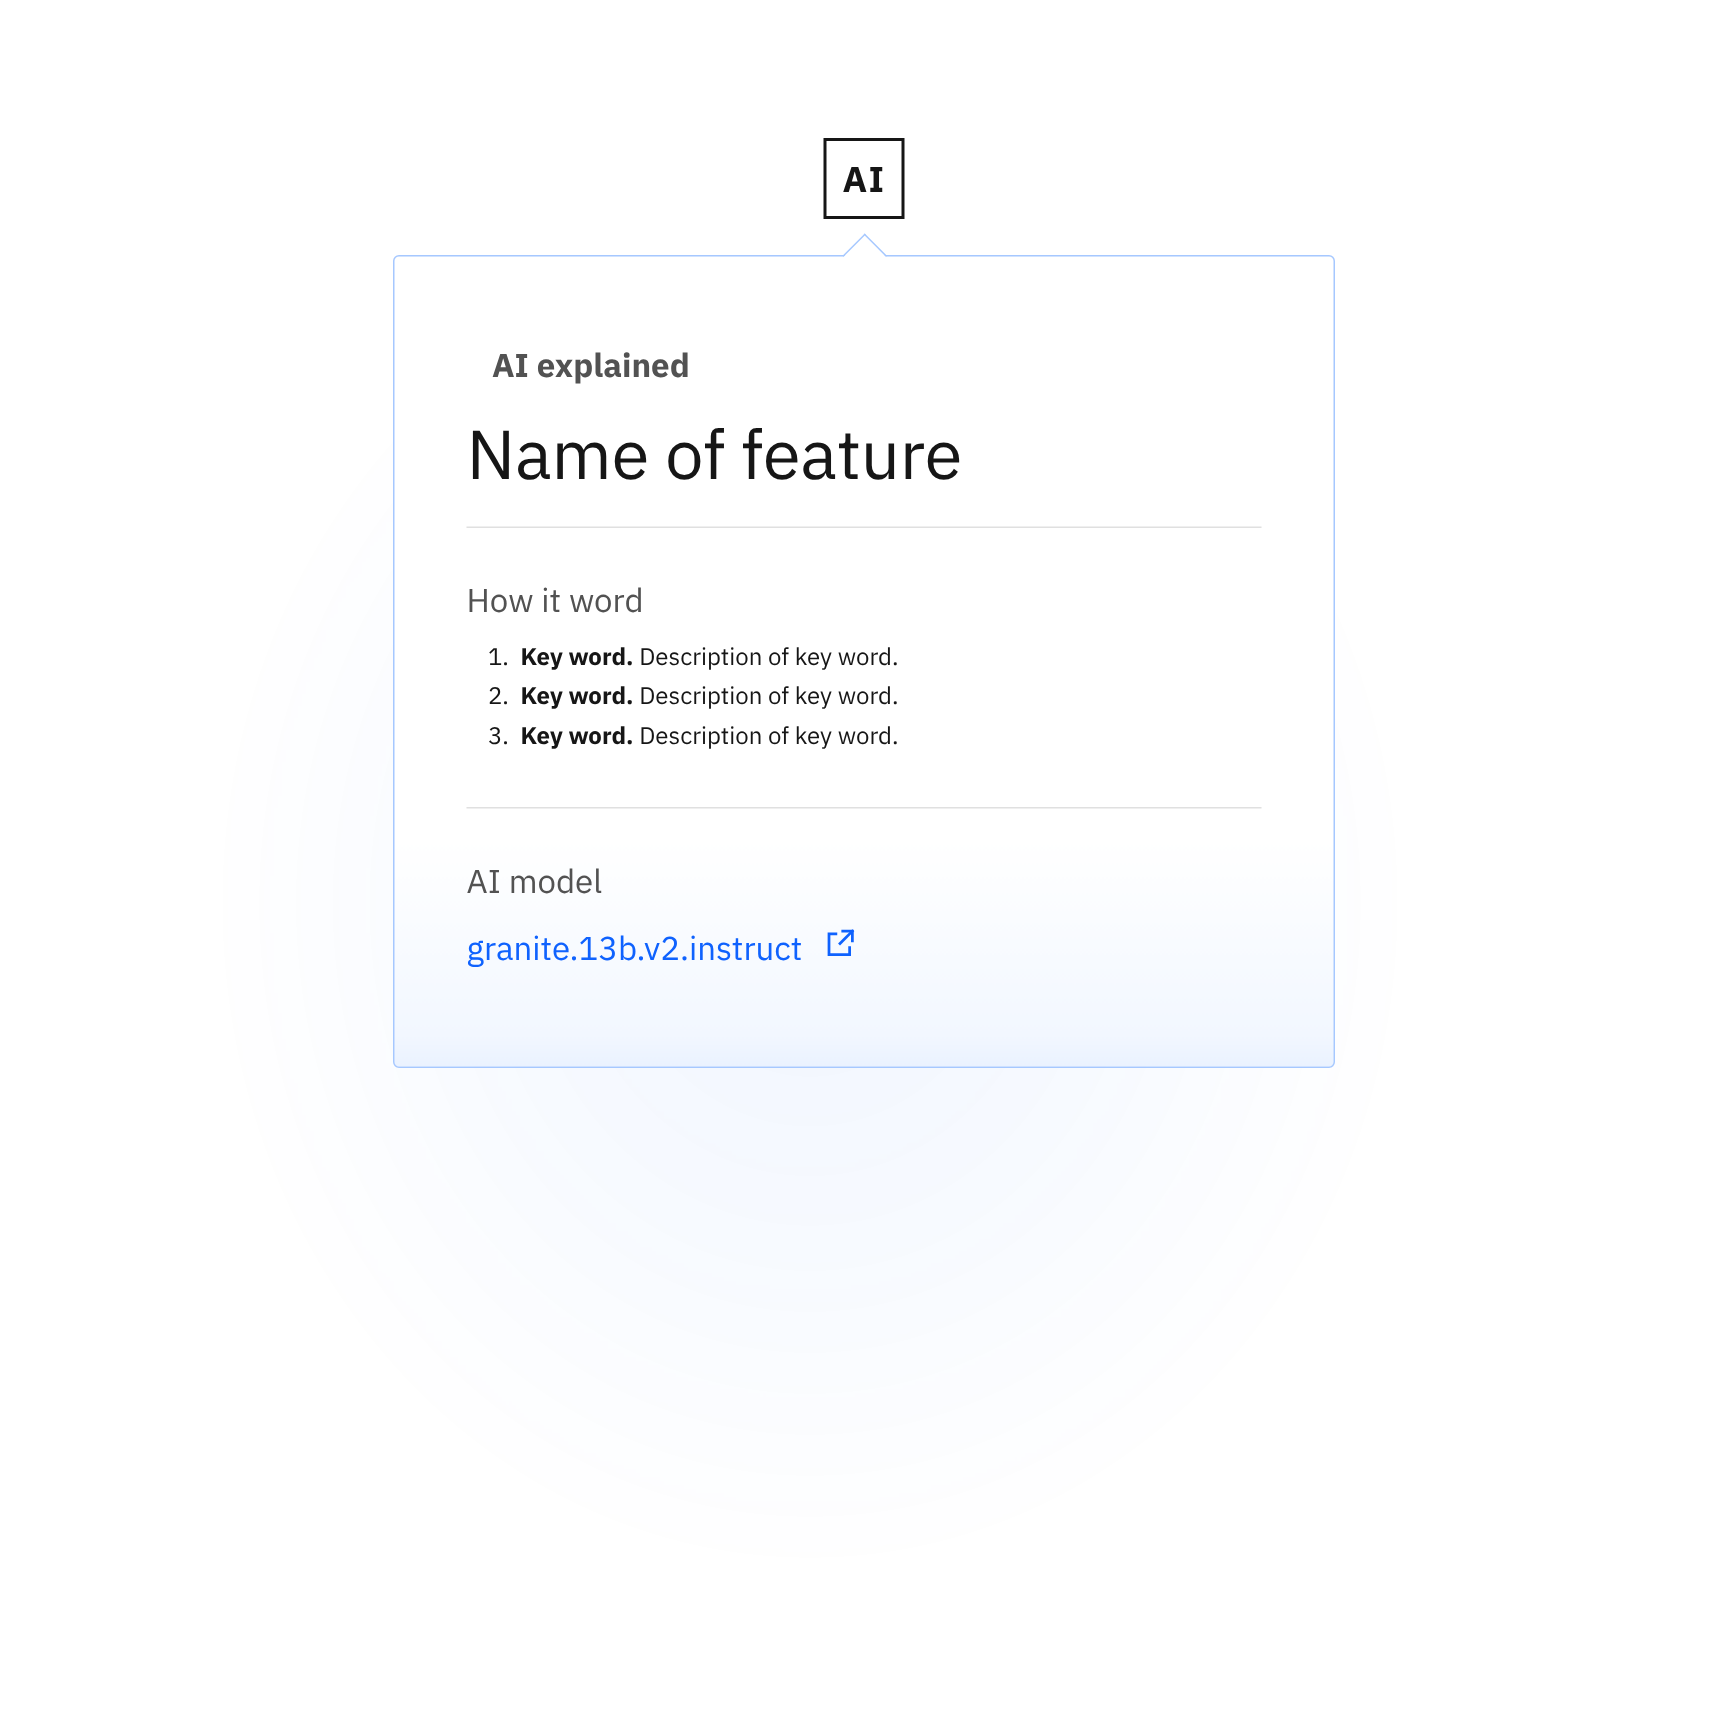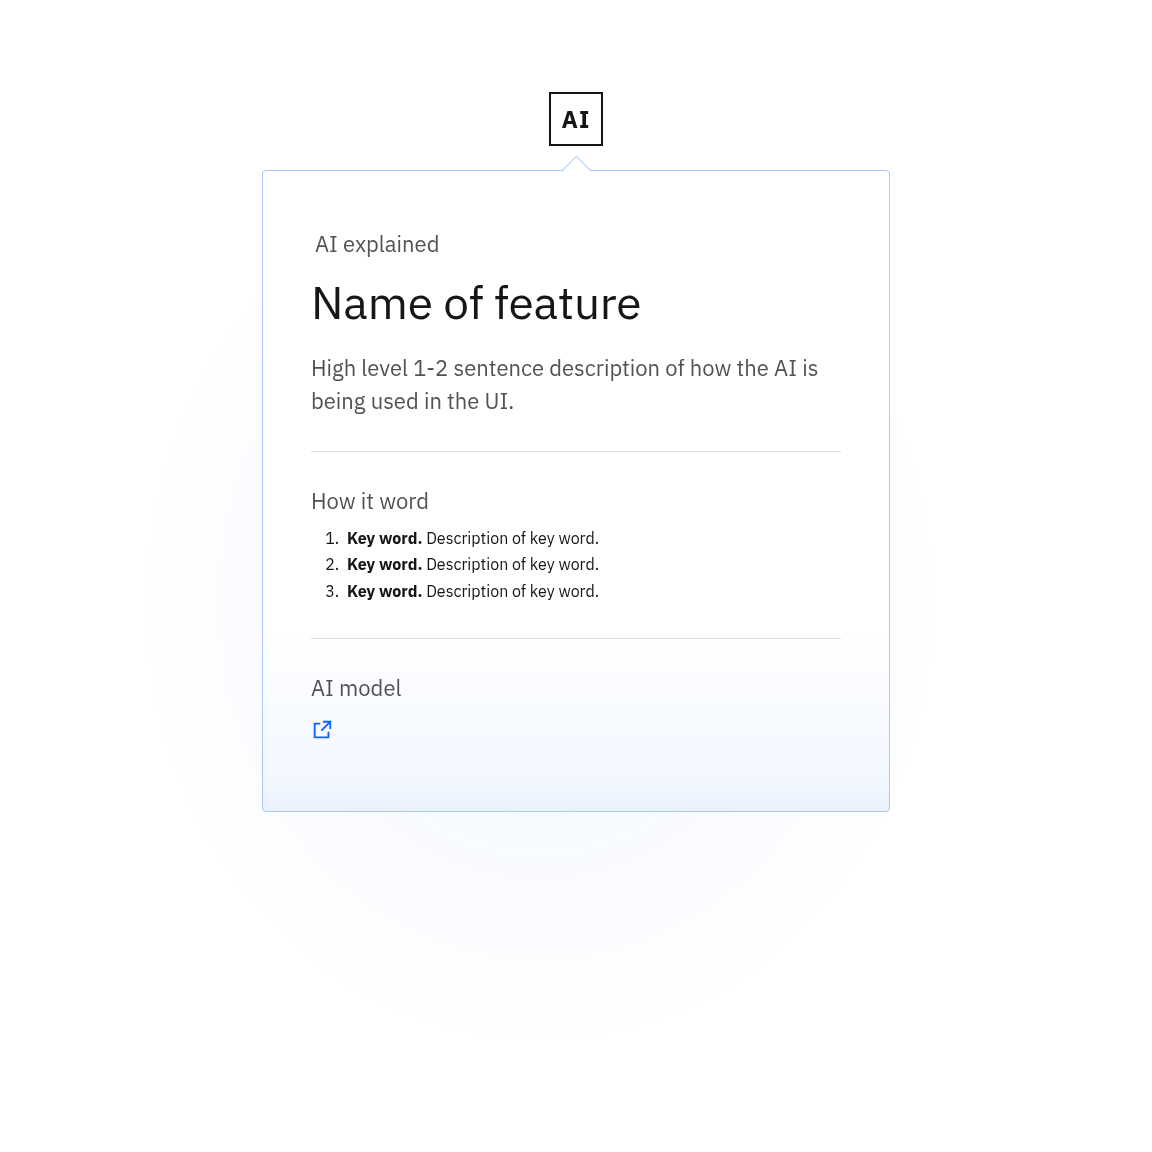--- a/index.html
+++ b/index.html
@@ -70,22 +70,22 @@
     box-sizing:border-box;
     padding:58px 48px 64px 48px;
     border:1px solid #a6c8ff;
     border-radius:4px;
     background:linear-gradient(180deg,#ffffff 0%,#ffffff 72%, #f2f7ff 96%, #eaf2ff 100%);
     z-index:2;
   }
   .eyebrow{
     font-size:22px;
     color:#525252;
-    margin:0 0 18px 4px;
-    font-weight:400;
+    margin:0 0 18px 17px;
+    font-weight:700;
   }
   .title{
     font-size:46px;
     line-height:1.15;
     color:#161616;
     margin:12px 0 22px 0;
     font-weight:400;
     letter-spacing:-0.2px;
   }
   .desc{
@@ -147,21 +147,20 @@
   </div>
 
   <div class="caret"></div>
 
   <div class="card">
 
     <p class="eyebrow">AI explained</p>
 
     <h1 class="title">Name of feature</h1>
 
-    <p class="desc">High level 1-2 sentence description of how the AI is being used in the UI.</p>
 
     <hr class="divider">
 
     <p class="section-label">How it word</p>
 
     <ol class="howlist">
       <li>
         <span class="kw">Key word.</span><span> Description of key word.</span>
       </li>
       <li>
@@ -170,20 +169,21 @@
       <li>
         <span class="kw">Key word.</span><span> Description of key word.</span>
       </li>
     </ol>
 
     <hr class="divider">
 
     <p class="section-label">AI model</p>
 
     <a class="model-link">
+      <span>granite.13b.v2.instruct</span>
       <span>
         <svg viewBox="0 0 24 24" stroke-width="2" stroke-linecap="square" stroke-linejoin="miter">
           <polyline points="14 3 21 3 21 10"></polyline>
           <line x1="21" y1="3" x2="12" y2="12"></line>
           <polyline points="9 5 4 5 4 20 19 20 19 15"></polyline>
         </svg>
       </span>
     </a>
 
   </div>

